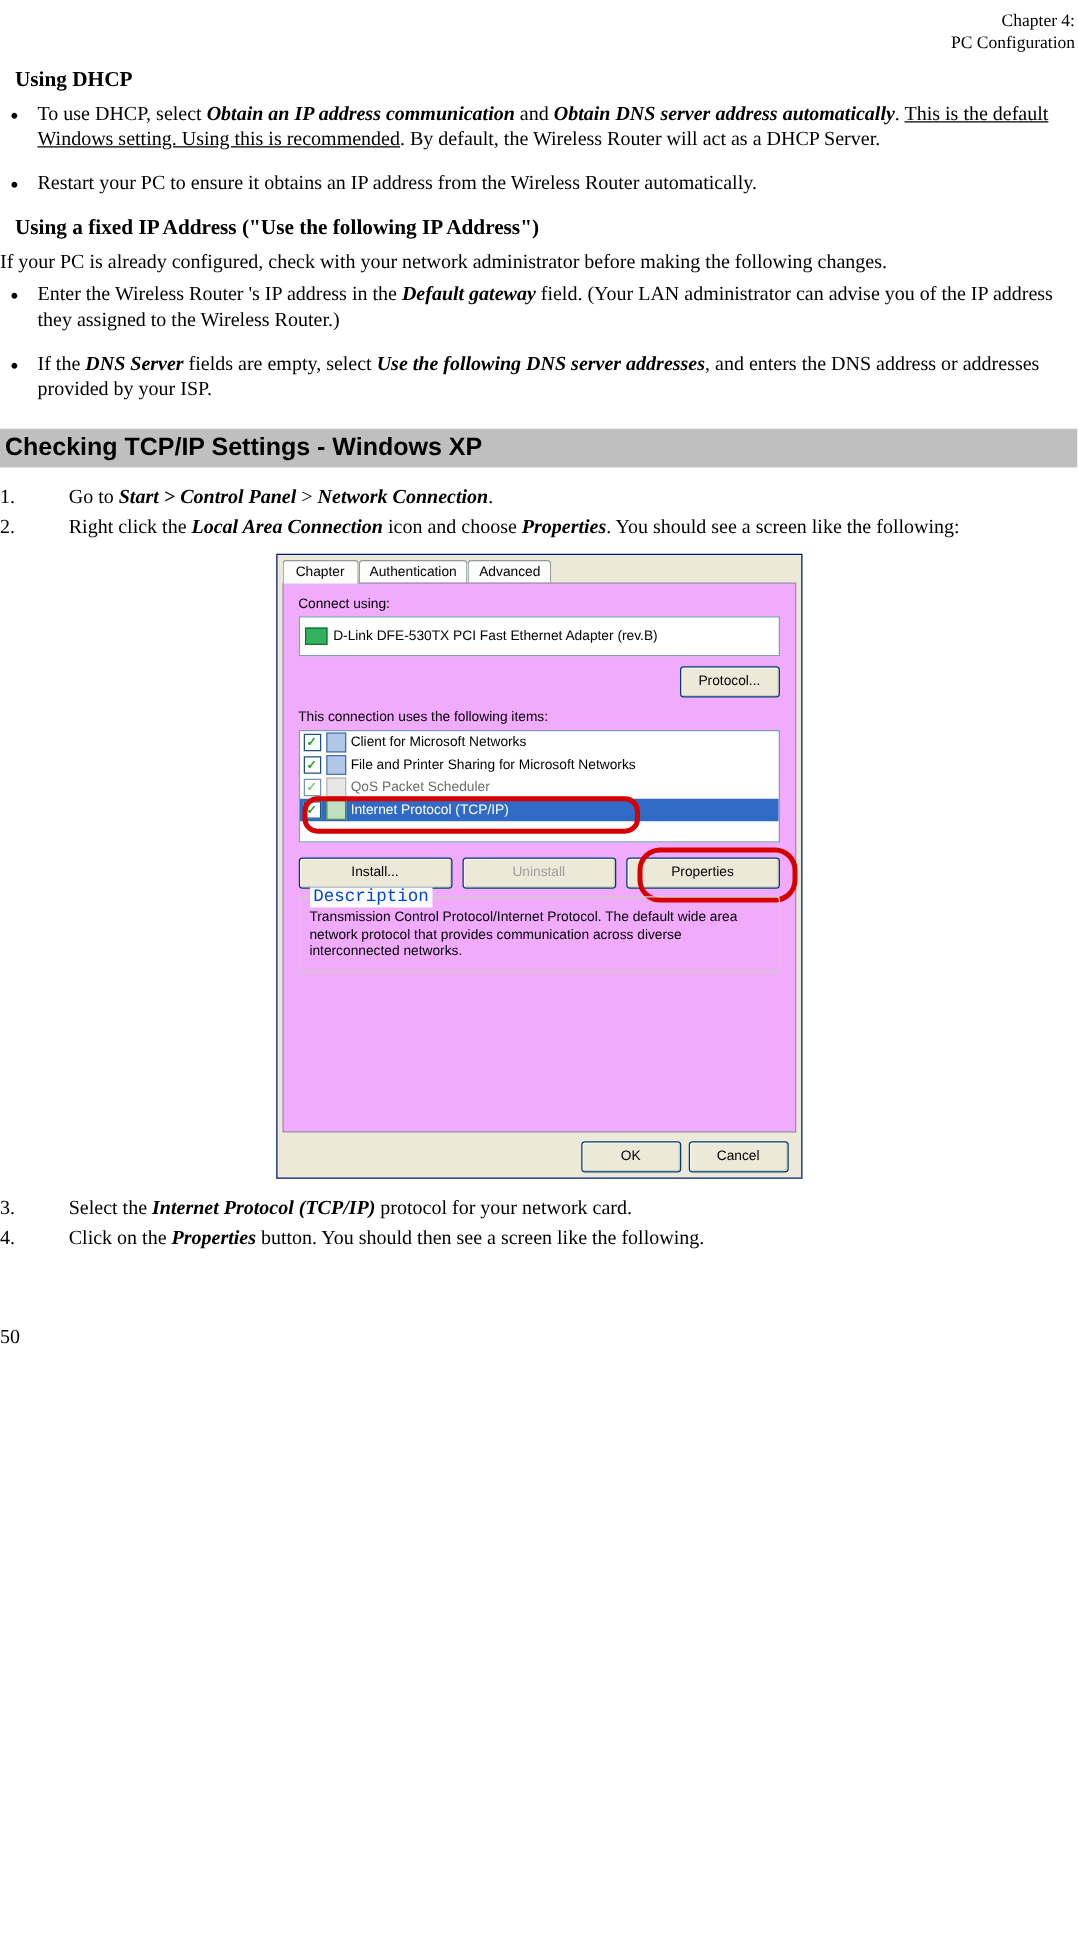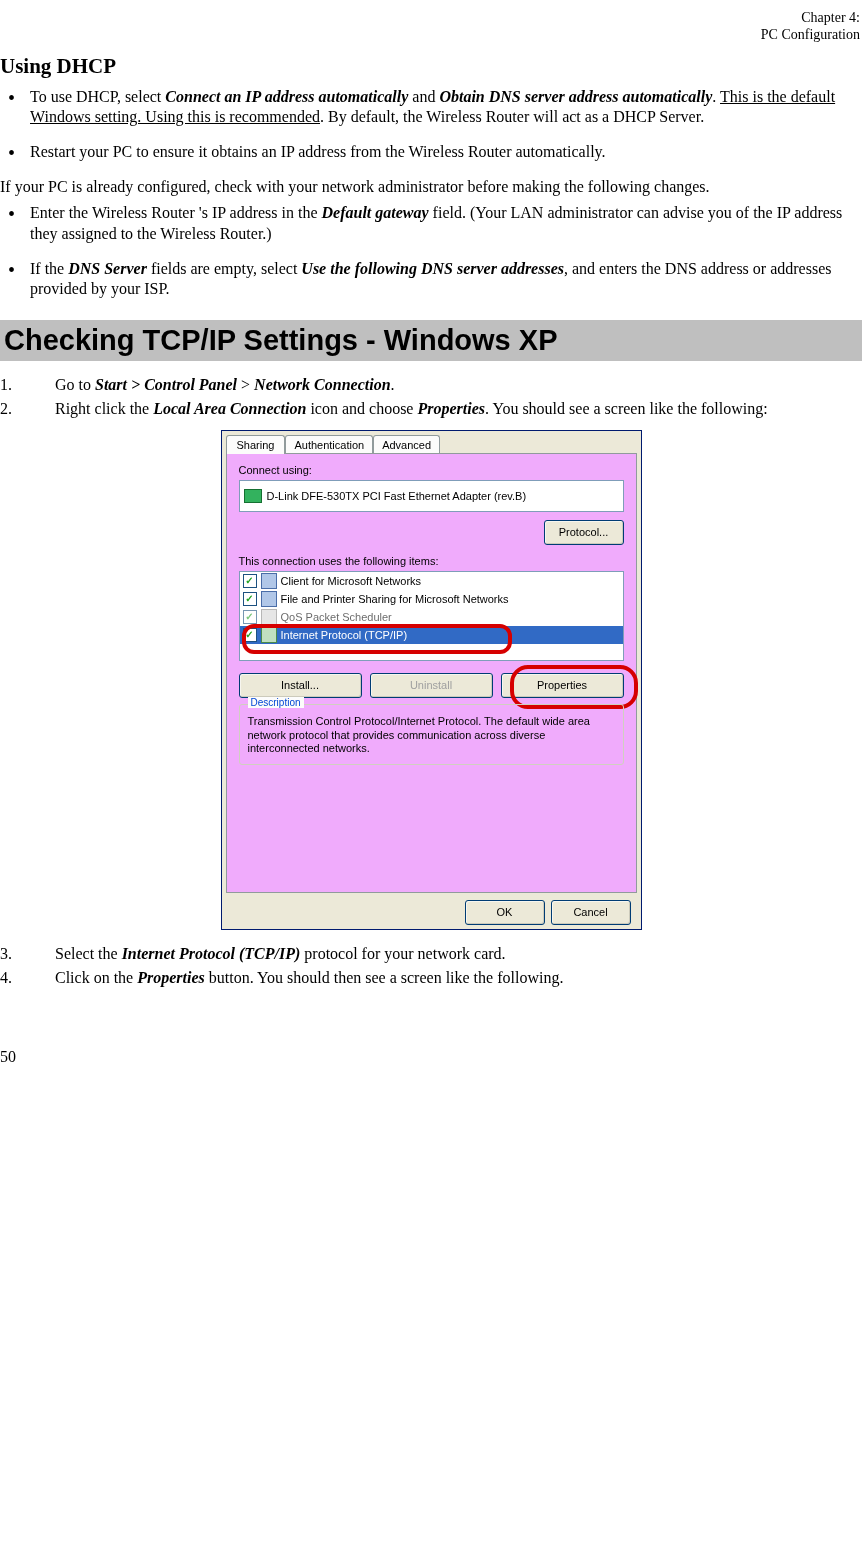--- a/index.html
+++ b/index.html
@@ -13,23 +13,23 @@
     .page {
       padding: 10px 0;
     }
     .header-right {
       text-align: right;
       font-size: 14px;
       line-height: 1.2;
       padding-right: 2px;
     }
     h3 {
-      font-size: 21px;
+      font-size: 17px;
       font-weight: bold;
-      margin: 10px 0 8px 0;
+      margin: 10px 0 8px 12px;
     }
     .bullets {
       list-style: none;
       margin: 0 0 14px 0;
       padding: 0 2px 0 30px;
     }
     .bullets li {
       font-size: 16px;
       line-height: 1.3;
       margin-bottom: 14px;
@@ -46,21 +46,21 @@
     .ital { font-style: italic; font-weight: bold; }
     .under { text-decoration: underline; }
     .para {
       font-size: 16px;
       margin: 6px 0;
       line-height: 1.25;
     }
     .section-title {
       font-family: Verdana, Arial, sans-serif;
       background: #bfbfbf;
-      font-size: 29px;
+      font-size: 20px;
       font-weight: bold;
       padding: 4px 4px;
       margin: 20px 0 14px 0;
     }
     ol.num {
       padding-left: 0;
       margin: 0;
       list-style: none;
     }
     ol.num li {
@@ -260,21 +260,22 @@
       margin-top: 2px;
       position: relative;
     }
     .grp-title {
       position: absolute;
       top: -8px;
       left: 8px;
       background: #fcfcfb;
       color: #0046d5;
       padding: 0 3px;
-      font-size: 10px;
+      font-size: 14px;
+      font-family: Liberation Mono, monospace;
     }
     .desc-text {
       font-size: 11px;
       line-height: 1.25;
     }
     .chk-row {
       display: flex;
       align-items: center;
       margin-top: 14px;
     }
@@ -295,25 +296,26 @@
 
 <div class="page">
   <div class="header-right">
     <span>Chapter 4:</span><br>
     <span>PC Configuration</span>
   </div>
 
   <h3>Using DHCP</h3>
   <ul class="bullets">
     <li>
-      <span>To use DHCP, select </span><span class="ital">Connect an IP address automatically</span><span> and </span><span class="ital">Obtain DNS server address automatically</span><span>. </span><span class="under">This is the default Windows setting. Using this is recommended</span><span>. By default, the Wireless Router will act as a DHCP Server.</span>
+      <span>To use DHCP, select </span><span class="ital">Obtain an IP address communication</span><span> and </span><span class="ital">Obtain DNS server address automatically</span><span>. </span><span class="under">This is the default Windows setting. Using this is recommended</span><span>. By default, the Wireless Router will act as a DHCP Server.</span>
     </li>
     <li>Restart your PC to ensure it obtains an IP address from the Wireless Router automatically.</li>
   </ul>
 
+  <h3>Using a fixed IP Address ("Use the following IP Address")</h3>
   <p class="para">If your PC is already configured, check with your network administrator before making the following changes.</p>
   <ul class="bullets">
     <li>
       <span>Enter the Wireless Router 's IP address in the </span><span class="ital">Default gateway</span><span> field. (Your LAN administrator can advise you of the IP address they assigned to the Wireless Router.)</span>
     </li>
     <li>
       <span>If the </span><span class="ital">DNS Server</span><span> fields are empty, select </span><span class="ital">Use the following DNS server addresses</span><span>, and enters the DNS address or addresses provided by your ISP.</span>
     </li>
   </ul>
 
@@ -326,21 +328,21 @@
     </li>
     <li>
       <span class="num-label">2.</span>
       <span>Right click the </span><span class="ital">Local Area Connection</span><span> icon and choose </span><span class="ital">Properties</span><span>. You should see a screen like the following:</span>
     </li>
   </ol>
 
   <div class="dialog-figure">
     <div class="winxp-dialog">
       <div class="tabbar">
-        <div class="tab active">Sharing</div>
+        <div class="tab active">Chapter</div>
         <div class="tab">Authentication</div>
         <div class="tab">Advanced</div>
       </div>
       <div class="tab-body">
         <div class="lbl">Connect using:</div>
         <div class="sunken adapter">
           <span class="mini-icon"></span>
           <span>D-Link DFE-530TX PCI Fast Ethernet Adapter (rev.B)</span>
         </div>
         <div class="row-right">

